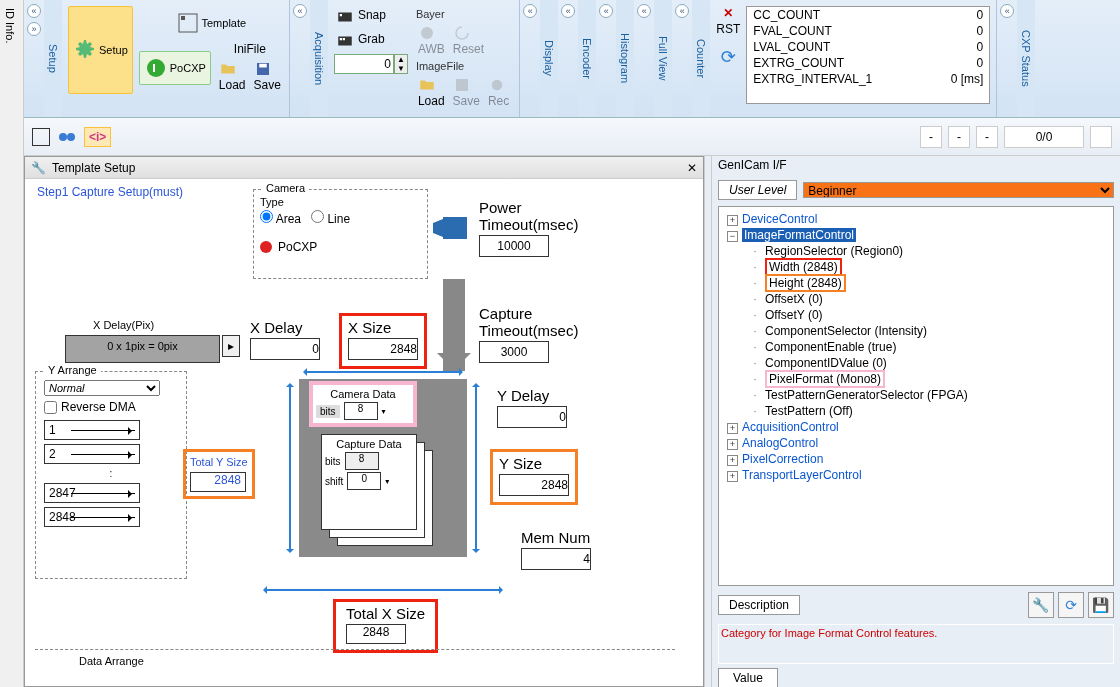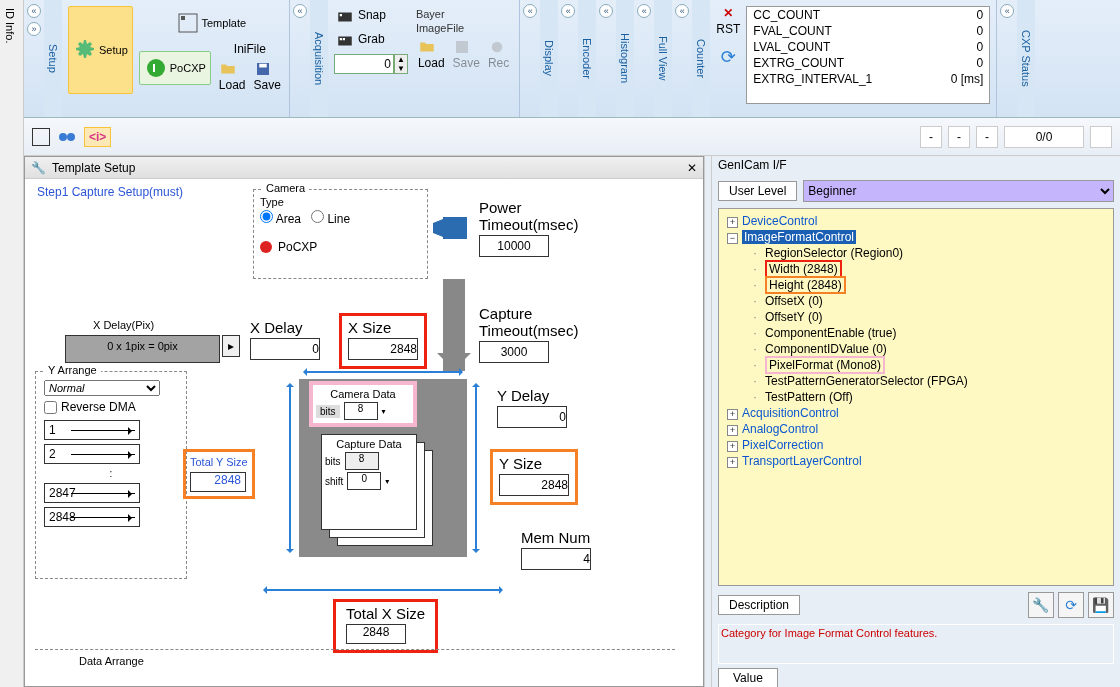--- a/index.html
+++ b/index.html
@@ -113,23 +113,23 @@
 .data-arr-lbl { position: absolute; left: 54px; top: 476px; font-size: 11px; }
 .data-arr-line { position: absolute; left: 10px; top: 470px; width: 640px; border-top: 1px dashed #888; }
 
 
 .vdiv { width: 8px; background: #e8eef5; border-left: 1px solid #ccc; border-right: 1px solid #ccc; }
 
 
 .genicam { flex: 1; display: flex; flex-direction: column; padding: 0; }
 .gc-head { font-size: 12px; padding: 2px 6px; }
 .gc-user { display: flex; gap: 6px; padding: 6px; align-items: center; }
-.gc-user .ub { border: 1px solid #999; padding: 2px 10px; background: #fff; }
-.gc-user select { flex: 1; height: 22px; background: #c4b5fd; border: 1px solid #999; }
-.tree-wrap { flex: 1; border: 1px solid #999; margin: 0 6px; background: #fef9c3; overflow-y: scroll; padding: 4px; }
+.gc-user .ub { border: 1px solid #999; padding: 2px 10px; background: #fff; font-style: italic; }
+.gc-user select { flex: 1; height: 16px; background: #f97316; border: 1px solid #999; }
+.tree-wrap { flex: 1; border: 1px solid #999; margin: 0 6px; background: #ffffff; overflow-y: scroll; padding: 4px; }
 .tree { font-size: 12px; }
 .tn { padding: 1px 0 1px 0; white-space: nowrap; }
 .tn.l1 { margin-left: 4px; color: #0b57d0; }
 .tn.l2 { margin-left: 30px; }
 .tn .exp { display: inline-block; width: 11px; height: 11px; border: 1px solid #888; text-align: center; line-height: 9px; font-size: 9px; margin-right: 4px; background: #fff; color: #333; }
 .tn .dot { display: inline-block; width: 10px; margin-right: 2px; color: #888; }
 .tn.sel span.txt { background: #1a5fb4; color: #fff; padding: 0 2px; }
 .hl-red { border: 2px solid #e21; padding: 0 2px; }
 .hl-or { border: 2px solid #f58025; padding: 0 2px; }
 .hl-pink { border: 2px solid #f7b6cf; padding: 0 2px; }
@@ -227,20 +227,34 @@
             </svg>
             <span>Grab</span>
           </div>
         <div style="display:flex">
             <input class="numbox" value="0" style="">
             <div style="width:14px;border:1px solid #7a7;background:#eee;text-align:center;font-size:8px">▲<br>▼</div>
           </div>
       </div>
       <div class="bayer-grp">
         <label>Bayer</label>
+        <div class="row2">
+          <div class="smbtn" style="opacity:.4">
+              <svg class="ic" viewBox="0 0 24 24">
+                <circle cx="12" cy="12" r="8" fill="#999"></circle>
+              </svg>
+              <span>AWB</span>
+            </div>
+          <div class="smbtn" style="opacity:.4">
+              <svg class="ic" viewBox="0 0 24 24">
+                <path d="M12 4a8 8 0 1 0 8 8" fill="none" stroke="#999" stroke-width="2"></path>
+              </svg>
+              <span>Reset</span>
+            </div>
+        </div>
         <label>ImageFile</label>
         <div class="row2">
           <div class="smbtn">
               <svg class="ic" viewBox="0 0 24 24">
                 <path fill="#e8c35a" d="M3 6h6l2 2h10v10H3z"></path>
               </svg>
               <span>Load</span>
             </div>
           <div class="smbtn" style="opacity:.4">
               <svg class="ic" viewBox="0 0 24 24">
@@ -494,20 +508,21 @@
     </div>
     <div class="tree-wrap">
       <div class="tree">
         <div class="tn l1"><span class="exp">+</span><span>DeviceControl</span></div>
         <div class="tn l1 sel"><span class="exp">−</span><span class="txt">ImageFormatControl</span></div>
         <div class="tn l2"><span class="dot">·</span><span>RegionSelector (Region0)</span></div>
         <div class="tn l2"><span class="dot">·</span><span class="hl-red">Width (2848)</span></div>
         <div class="tn l2"><span class="dot">·</span><span class="hl-or">Height (2848)</span></div>
         <div class="tn l2"><span class="dot">·</span><span>OffsetX (0)</span></div>
         <div class="tn l2"><span class="dot">·</span><span>OffsetY (0)</span></div>
+        <div class="tn l2"><span class="dot">·</span><span>ComponentSelector (Intensity)</span></div>
         <div class="tn l2"><span class="dot">·</span><span>ComponentEnable (true)</span></div>
         <div class="tn l2"><span class="dot">·</span><span>ComponentIDValue (0)</span></div>
         <div class="tn l2"><span class="dot">·</span><span class="hl-pink">PixelFormat (Mono8)</span></div>
         <div class="tn l2"><span class="dot">·</span><span>TestPatternGeneratorSelector (FPGA)</span></div>
         <div class="tn l2"><span class="dot">·</span><span>TestPattern (Off)</span></div>
         <div class="tn l1"><span class="exp">+</span><span>AcquisitionControl</span></div>
         <div class="tn l1"><span class="exp">+</span><span>AnalogControl</span></div>
         <div class="tn l1"><span class="exp">+</span><span>PixelCorrection</span></div>
         <div class="tn l1"><span class="exp">+</span><span>TransportLayerControl</span></div>
       </div>

